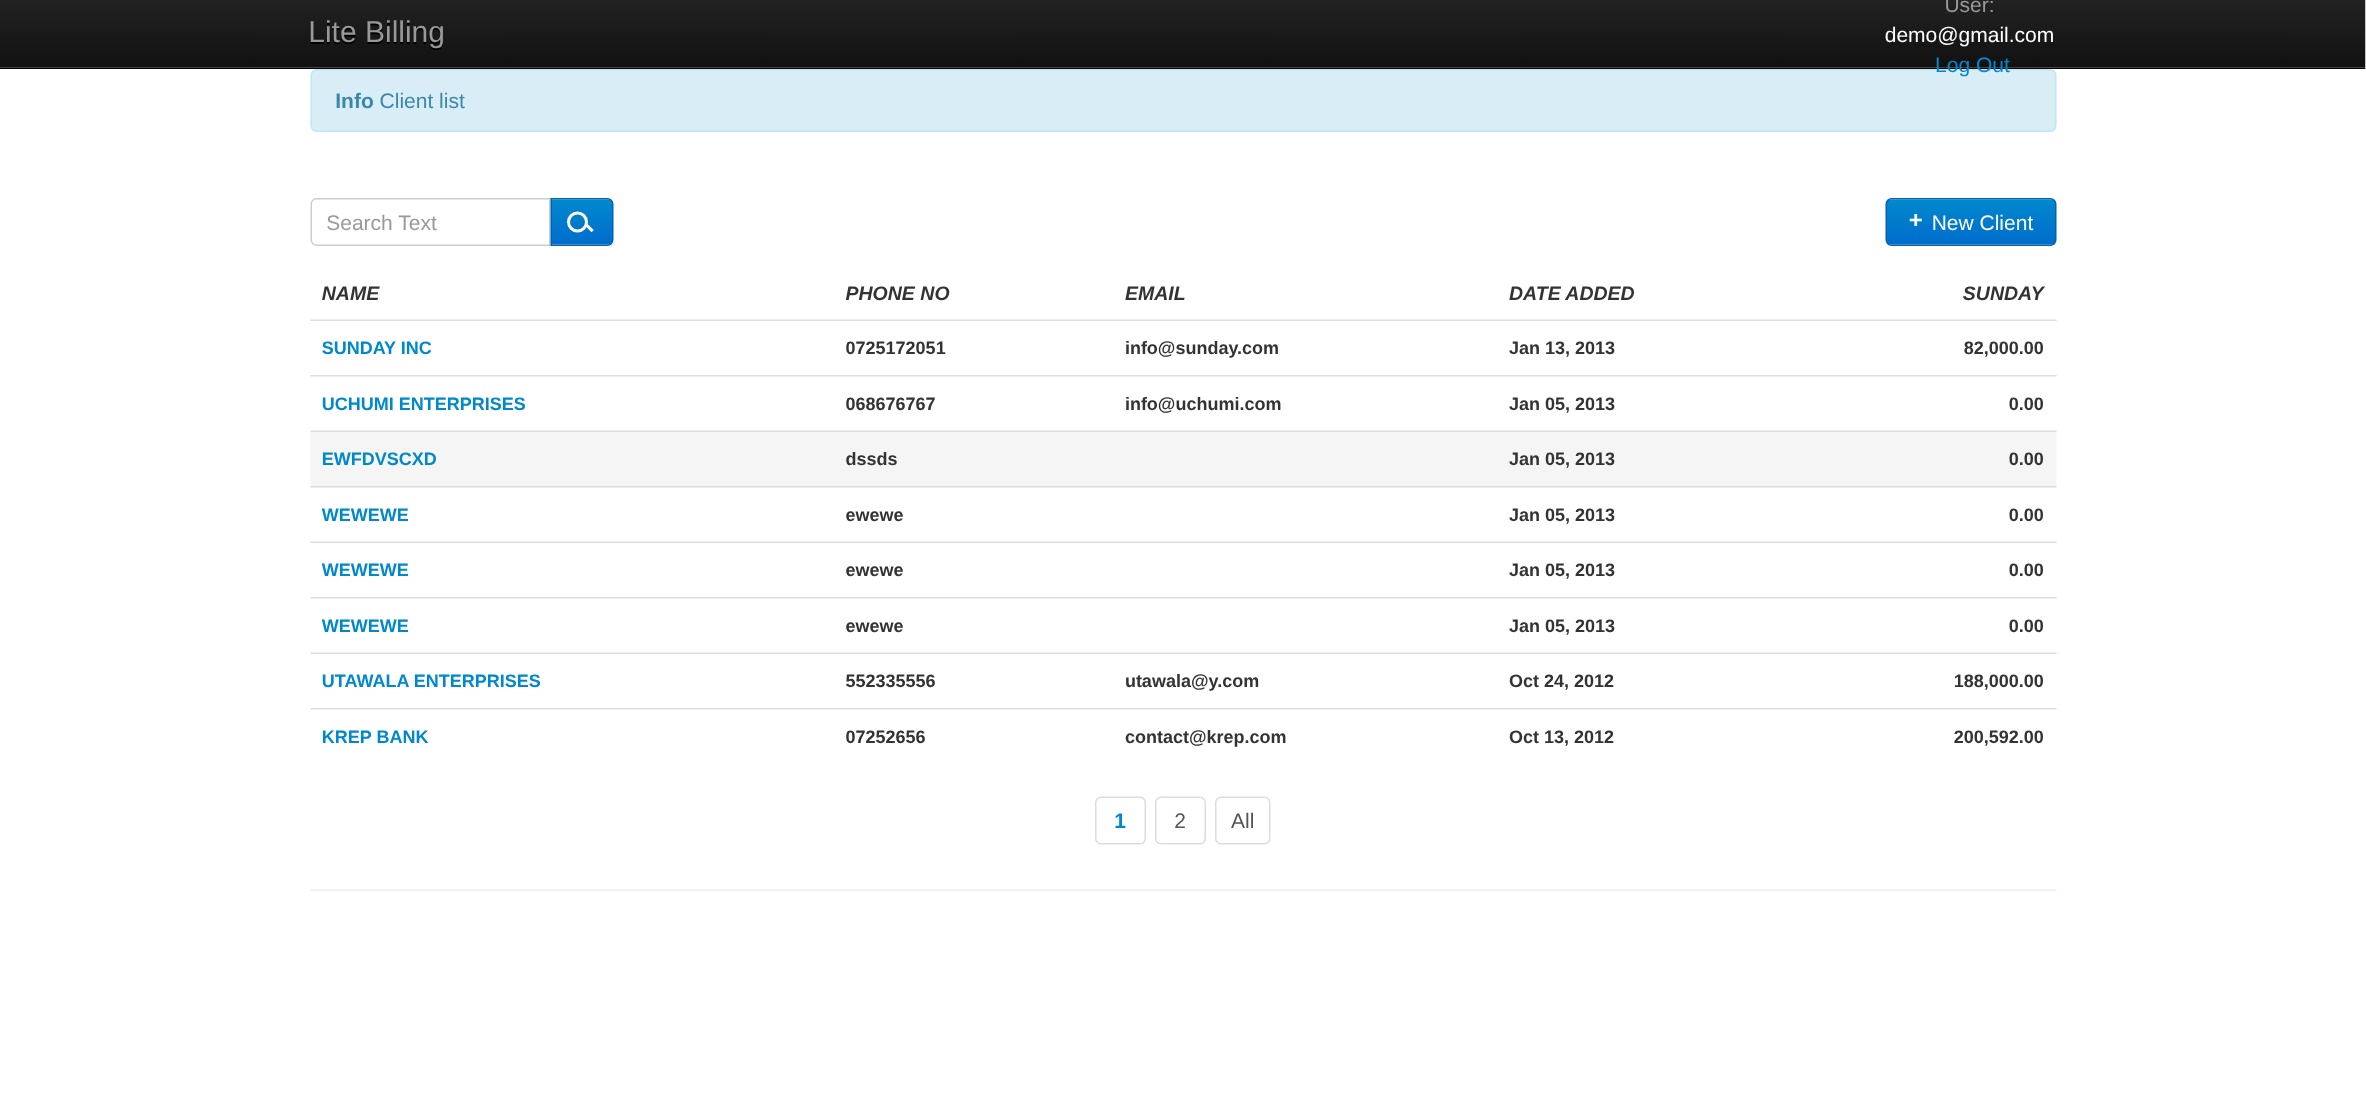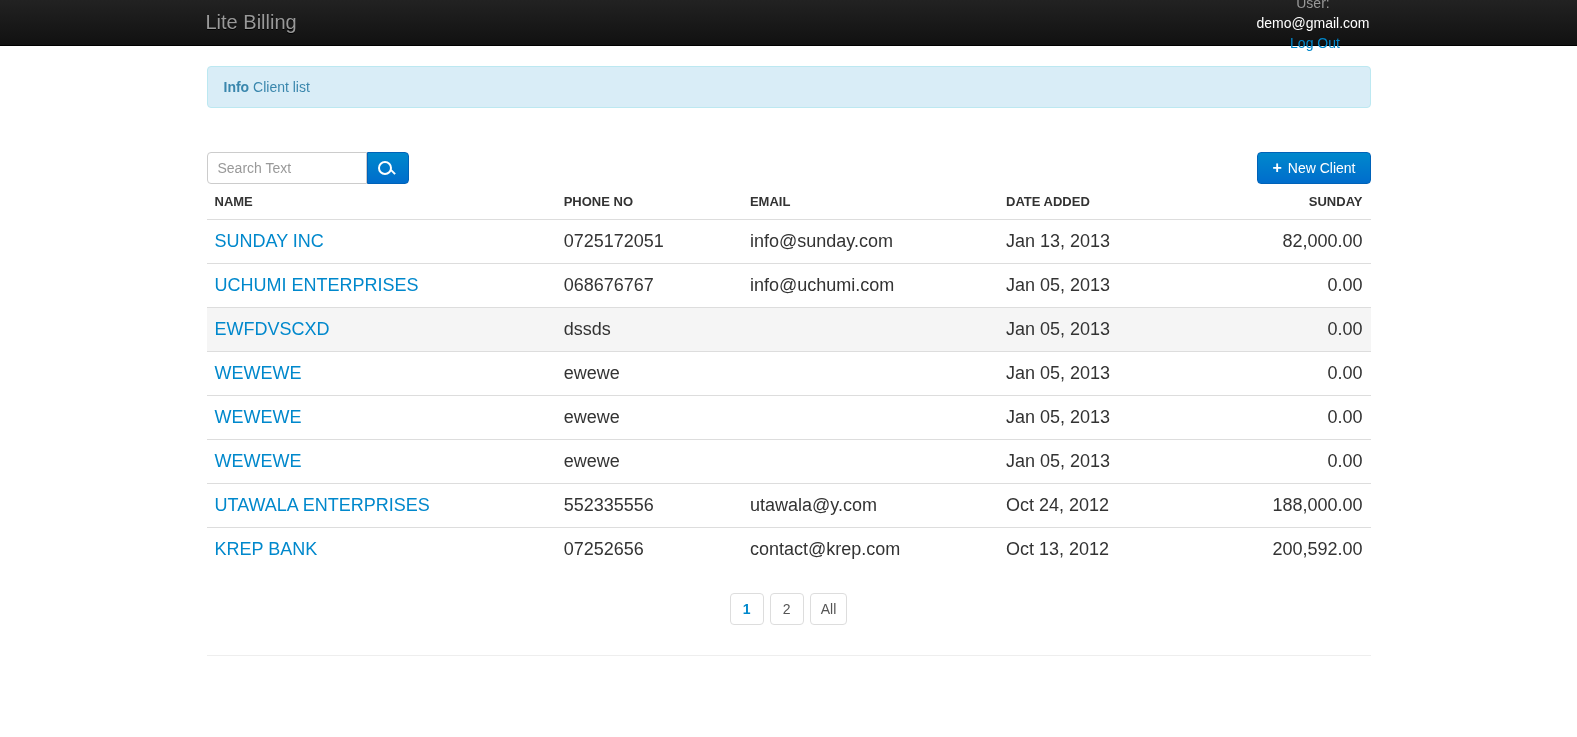--- a/index.html
+++ b/index.html
@@ -45,31 +45,31 @@
     display: inline-block;
     width: 0; height: 0;
     border-left: 4px solid transparent;
     border-right: 4px solid transparent;
     border-top: 4px solid #999;
     margin-left: 2px;
   }
   .navbar-right { margin-left: auto; display: flex; align-items: center; color: #999; gap: 4px; flex-direction: column; }
   .navbar-right .user-email { color: #fff; }
   .navbar-right a { color: #08c; text-decoration: none; margin-left: 4px; cursor: pointer;}
-  .container { width: 1164px; margin: 0 auto; padding-top: 20px; }
+  .container { width: 1164px; margin: 0 auto; }
   .alert-info {
     background: #d9edf7;
     border: 1px solid #bce8f1;
     color: #3a87ad;
     padding: 12px 16px;
     border-radius: 4px;
     margin-bottom: 44px;
   }
   .alert-info strong { font-weight: 700; color: #3a87ad; }
-  .toolbar { display: flex; align-items: flex-end; }
+  .toolbar { display: flex; align-items: flex-end; margin-bottom: 14px; }
   .search-group { display: flex; }
   .search-input {
     height: 32px;
     border: 1px solid #ccc;
     border-radius: 4px 0 0 4px;
     padding: 0 10px;
     font-size: 14px;
     width: 160px;
     color: #555;
   }
@@ -122,28 +122,30 @@
     border-collapse: collapse;
     margin-bottom: 22px;
   }
   table.clients th {
     text-align: left;
     font-weight: 700;
     font-size: 13px;
     padding: 10px 8px;
     border-bottom: 1px solid #ddd;
     color: #333;
+    font-style: italic;
   }
   table.clients th.balance, table.clients td.balance { text-align: right; }
   table.clients td {
     padding: 11px 8px;
     border-top: 1px solid #ddd;
-    font-size: 18px;
+    font-size: 12px;
     color: #333;
     vertical-align: middle;
+    font-weight: bold;
   }
   table.clients tbody tr.hover-row { background: #f5f5f5; }
   table.clients td a { color: #08c; text-decoration: none; cursor: pointer; }
   .pagination { display: flex; justify-content: center; gap: 6px; margin-bottom: 30px; }
   .pagination .page {
     border: 1px solid #ddd;
     border-radius: 4px;
     min-width: 34px;
     height: 32px;
     display: inline-flex;

